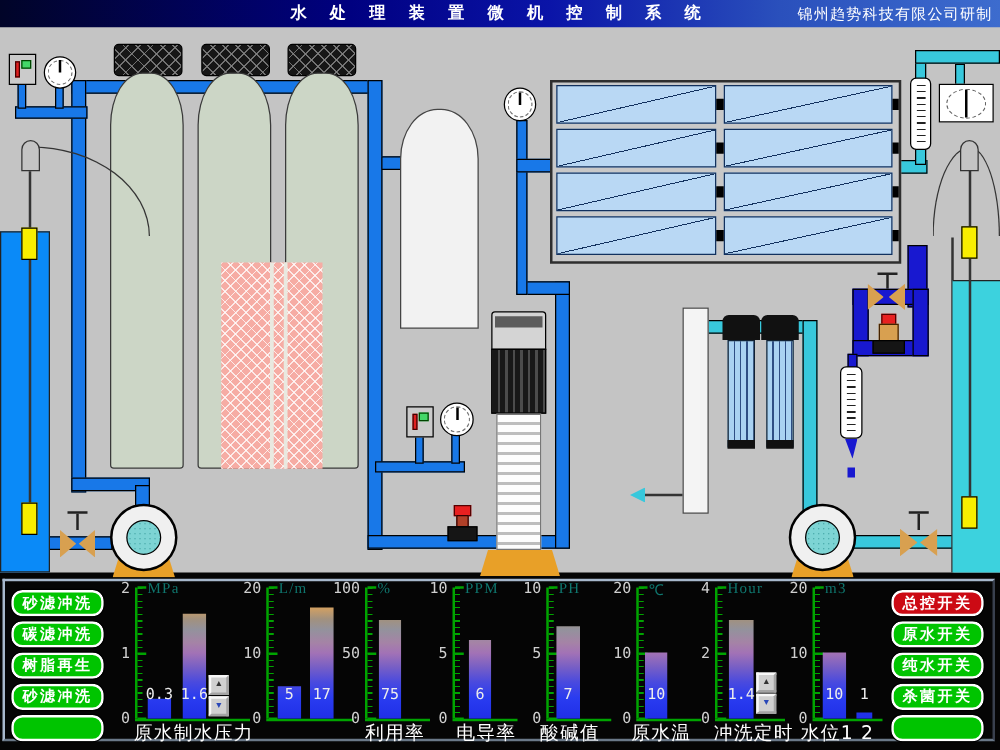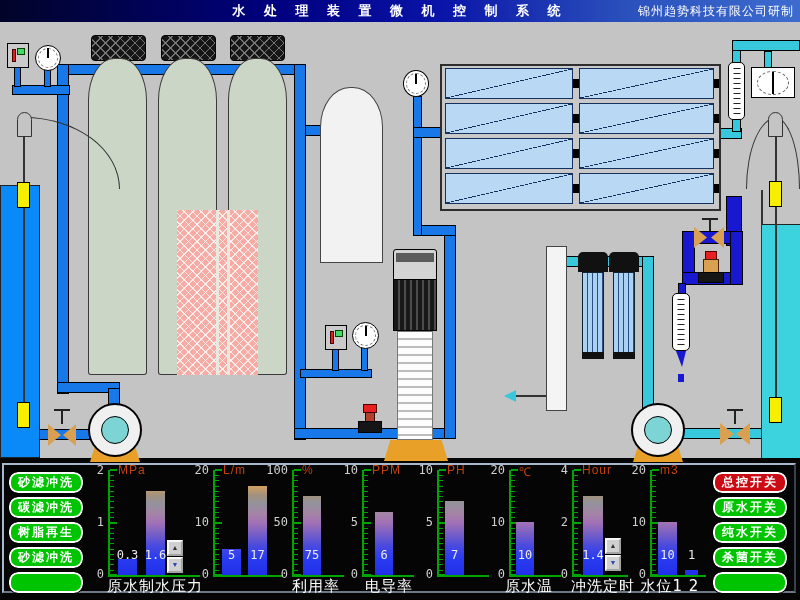--- a/index.html
+++ b/index.html
@@ -61,21 +61,21 @@
   .hbtn{position:absolute;width:74px;height:21px;border-radius:9px;border:2px solid #fff;
     outline:1px solid #000;background:#00c400;color:#fff;font-size:12px;font-weight:bold;
     letter-spacing:2px;text-align:center;line-height:17px;cursor:pointer;padding:0;}
   .hbtn.red{background:#cc0a14;}
   .axis{position:absolute;background:#00a400;}
   .ticks{position:absolute;width:4px;
     background:repeating-linear-gradient(to bottom,#00a400 0 1px,transparent 1px 5.25px);}
   .mtick{position:absolute;width:7px;height:2px;background:#00a400;}
   .sclbl{position:absolute;color:#cfcfcf;font-family:"DejaVu Sans Mono","Liberation Mono",monospace;
     font-size:12px;text-align:right;}
-  .unit{position:absolute;color:#c2410c;font-family:Liberation Sans, sans-serif;
+  .unit{position:absolute;color:#0f766e;font-family:Liberation Serif, serif;
     font-size:12px;letter-spacing:1px;}
   .barW{position:absolute;overflow:hidden;}
   .barG{position:absolute;left:0;bottom:0;width:100%;height:105px;
     background:linear-gradient(to top,#1f2fe8 0%,#2a3cf0 16%,#4a4ade 28%,#7a60c4 40%,#a272b6 50%,
       #a583a6 58%,#93929c 68%,#a2917e 76%,#cf9f64 84%,#d9ab66 90%,#e2c683 95%,#e8d79b 100%);}
   .bval{position:absolute;color:#ececec;font-family:"DejaVu Sans Mono","Liberation Mono",monospace;
     font-size:12px;text-align:center;}
   .xlbl{position:absolute;color:#fff;font-size:15px;text-align:center;letter-spacing:1px;}
   .spin{position:absolute;width:16px;height:16px;background:#d0d0d0;border:2px outset #f8f8f8;
     color:#333;font-size:7px;text-align:center;line-height:12px;padding:0;cursor:pointer;}
@@ -179,20 +179,21 @@
       <div class="mtick" style="left:439px;top:118px"></div>
       <div class="axis" style="left:437px;top:119px;width:52px;height:2px"></div>
       <div class="sclbl" style="left:403px;top:7px;width:30px">10</div>
       <div class="sclbl" style="left:403px;top:59px;width:30px">5</div>
       <div class="sclbl" style="left:403px;top:111px;width:30px">0</div>
       <div class="unit" style="left:447px;top:7px">PH</div>
       <div class="barW" style="left:445px;top:45px;width:19px;height:74px">
         <div class="barG" style=""></div>
       </div>
       <div class="bval" style="left:441px;top:92px;width:27px">7</div>
+      <div class="xlbl" style="left:396px;top:121px;width:120px">酸碱值</div>
       <div class="axis" style="left:509px;top:14px;width:2px;height:105px"></div>
       <div class="ticks" style="left:511px;top:14px;height:105px"></div>
       <div class="mtick" style="left:511px;top:13px"></div>
       <div class="mtick" style="left:511px;top:65.5px"></div>
       <div class="mtick" style="left:511px;top:118px"></div>
       <div class="axis" style="left:509px;top:119px;width:52px;height:2px"></div>
       <div class="sclbl" style="left:475px;top:7px;width:30px">20</div>
       <div class="sclbl" style="left:475px;top:59px;width:30px">10</div>
       <div class="sclbl" style="left:475px;top:111px;width:30px">0</div>
       <div class="unit" style="left:519px;top:7px">℃</div>

